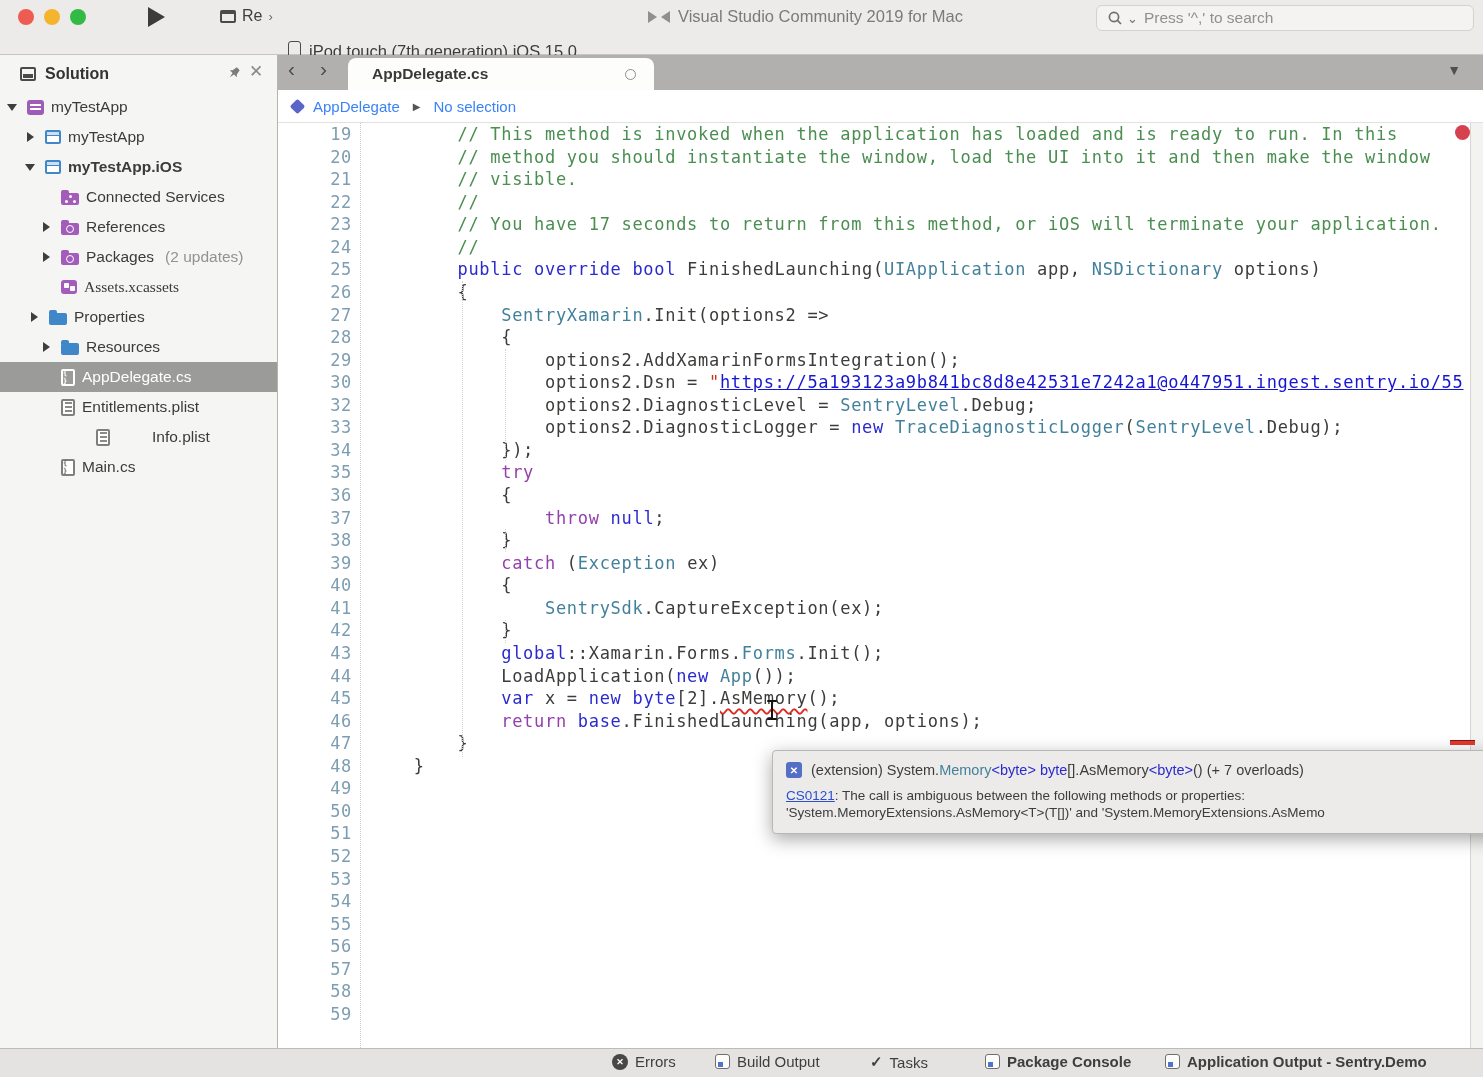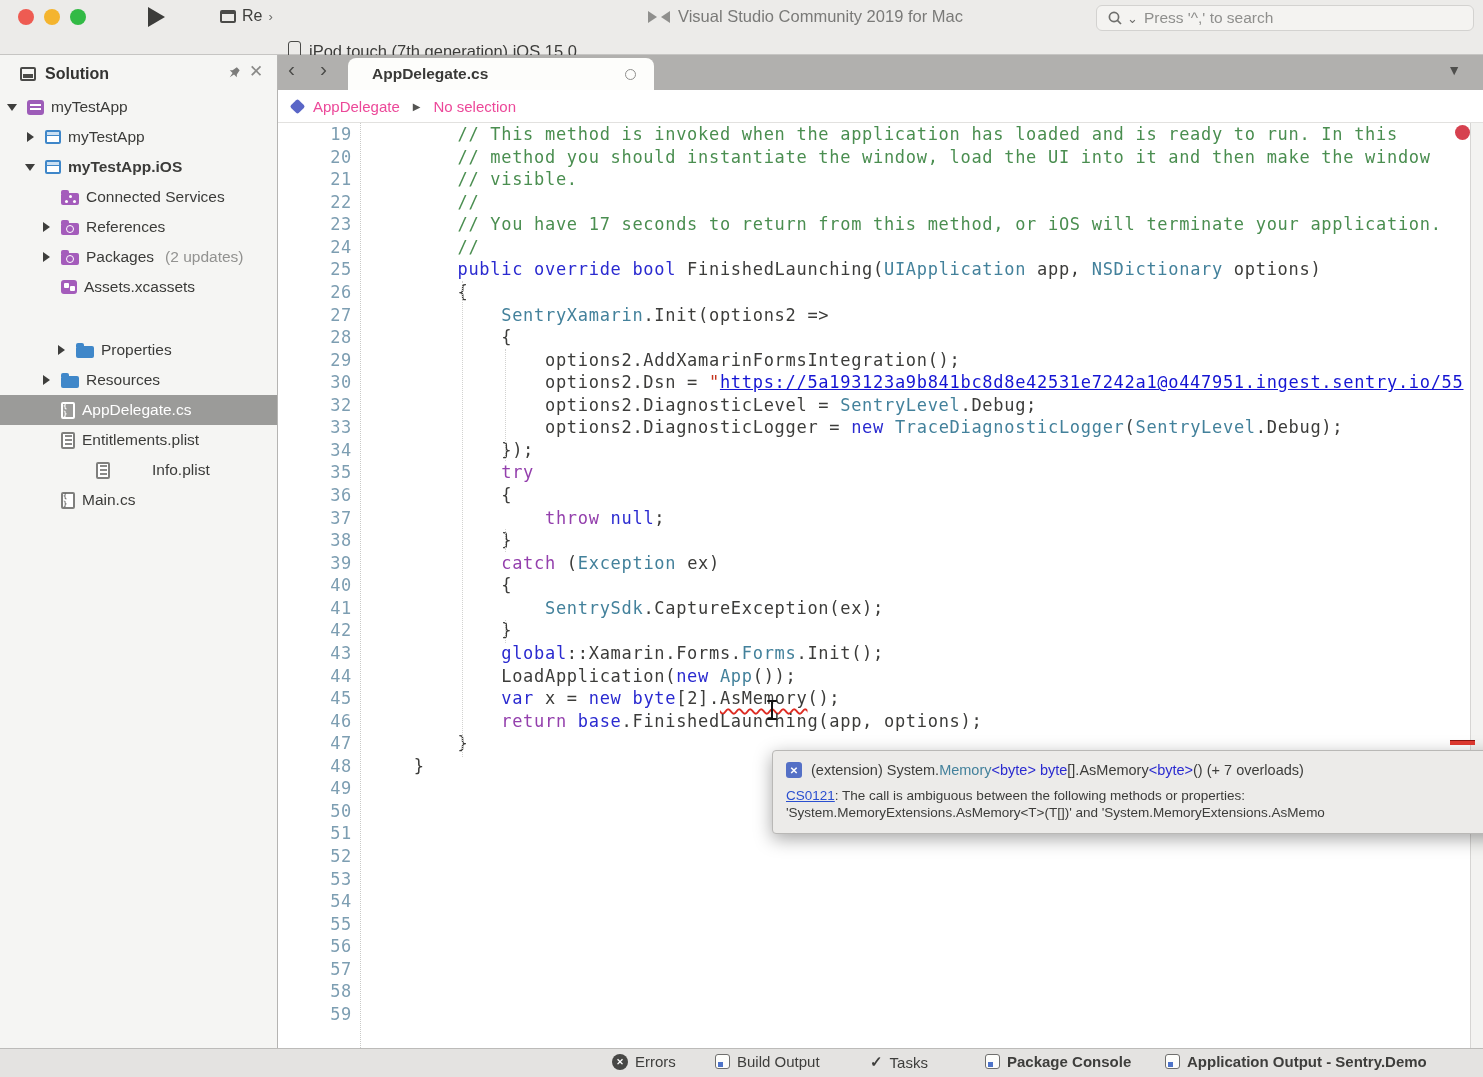--- a/index.html
+++ b/index.html
@@ -65,21 +65,21 @@
   .editor{position:absolute;left:278px;top:55px;right:0;height:993px;background:#fff;}
   .tabstrip{position:absolute;left:0;top:0;right:0;height:35px;background:#b1b0ae;}
   .nav-back{position:absolute;left:10px;top:2px;font-size:21px;color:#4b4b49;}
   .nav-fwd{position:absolute;left:42px;top:2px;font-size:21px;color:#4b4b49;}
   .tab{position:absolute;left:70px;top:3px;width:306px;height:32px;background:#fdfdfb;border-radius:8px 8px 0 0;display:flex;align-items:center;}
   .tab-label{padding-left:24px;font-size:15.5px;font-weight:bold;color:#3a3a38;}
   .tab-dirty{position:absolute;right:18px;top:11px;width:9px;height:9px;border:1.5px solid #8f8f8d;border-radius:50%;}
   .tab-overflow{position:absolute;right:22px;top:7px;font-size:14px;color:#4f4f4d;}
   .breadcrumb{position:absolute;left:0;top:35px;right:0;height:33px;background:#fff;border-bottom:1px solid #e2e1df;box-sizing:border-box;display:flex;align-items:center;padding-left:12px;}
   .ic-class{width:11px;height:11px;background:#5a66c7;transform:rotate(45deg);border-radius:2px;margin:0 10px 0 2px;flex:none;}
-  .bc-text{font-size:15px;color:#ec4899;}
+  .bc-text{font-size:15px;color:#3b82f6;}
   .bc-sep{font-size:10px;color:#555553;margin:0 13px;}
 
   .code-area{position:absolute;left:0;top:68px;right:13px;bottom:0;overflow:hidden;background:#fff;
     font-family:"DejaVu Sans Mono","Liberation Mono",monospace;font-size:17px;letter-spacing:0.7px;}
   .cl{display:flex;height:22.57px;line-height:22.57px;}
   .ln{width:74px;text-align:right;color:#7d9eb2;flex:none;}
   .ct{white-space:pre;padding-left:18px;color:#3c3c3a;}
   .tk-cm{color:#4a8e50;}
   .tk-kw{color:#2a2ad0;}
   .tk-fl{color:#9440ad;}
@@ -182,26 +182,26 @@
           <span class="arr right"></span>
           <span class="ic ic-folder purple ring"></span>
           <span class="tlabel">References</span>
         </div>
         <div class="trow" style="padding-left: 38px;">
           <span class="arr right"></span>
           <span class="ic ic-folder purple ring"></span>
           <span class="tlabel">Packages</span>
           <span class="tsuffix">(2 updates)</span>
         </div>
-        <div class="trow" style="padding-left: 38px;">
+        <div class="trow" style="padding-left: 38px; font-family: Liberation Serif, serif;">
           <span class="arr"></span>
           <span class="ic ic-assets"></span>
           <span class="tlabel">Assets.xcassets</span>
         </div>
-        <div class="trow" style="padding-left: 53px; margin-top: 33px;">
+        <div class="trow" style="padding-left: 26px;">
           <span class="arr right"></span>
           <span class="ic ic-folder blue"></span>
           <span class="tlabel">Properties</span>
         </div>
         <div class="trow" style="padding-left: 38px;">
           <span class="arr right"></span>
           <span class="ic ic-folder blue"></span>
           <span class="tlabel">Resources</span>
         </div>
         <div class="trow sel" style="padding-left: 38px;">

